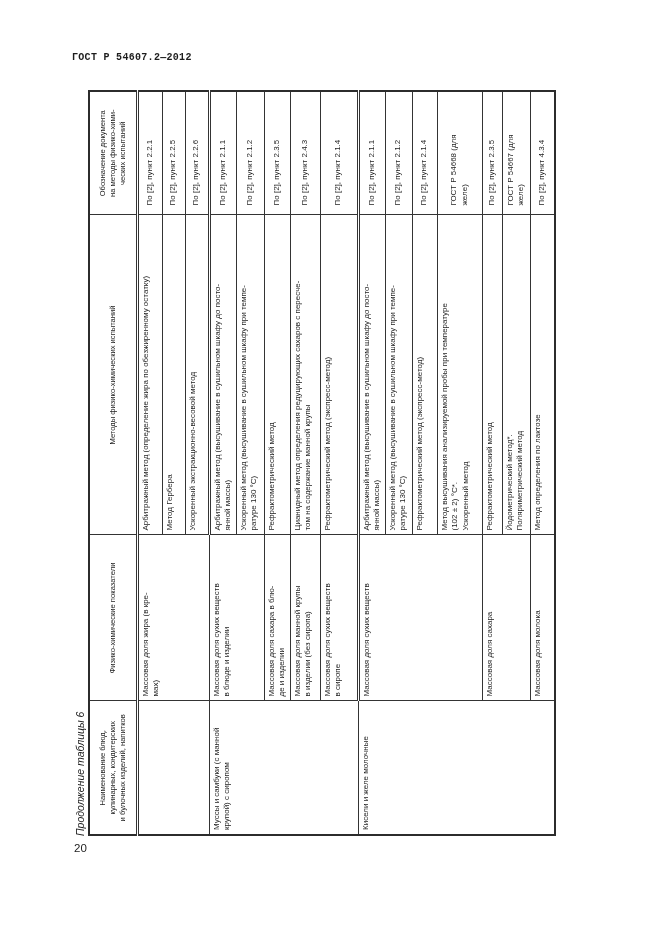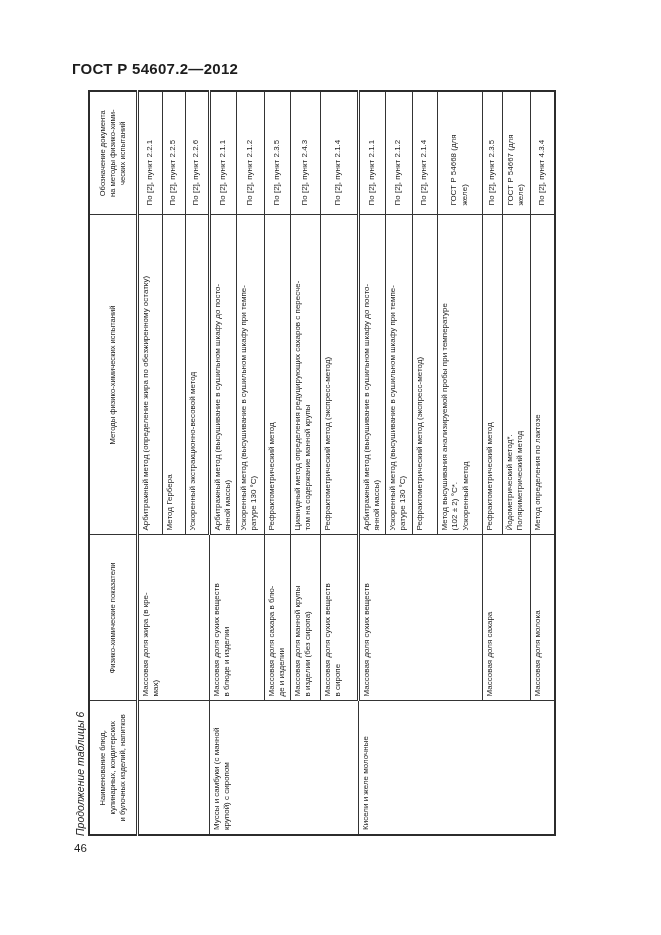--- a/index.html
+++ b/index.html
@@ -2,22 +2,22 @@
 <html><head>
 <meta charset="utf-8">
 <style>
   html, body { margin:0; padding:0; }
   body {
     width:661px; height:935px; position:relative; overflow:hidden;
     background:#ffffff; color:#1d1d1d;
     font-family:"Liberation Sans", sans-serif;
   }
   .gost-header {
-    position:absolute; left:72px; top:60px;
-    font-size:15px; font-weight:bold; letter-spacing:0.3px;
+    position:absolute; left:72px; top:52px;
+    font-size:10px; font-weight:bold; letter-spacing:0.3px;font-family:Liberation Mono, monospace;
   }
   .page-number {
     position:absolute; left:74px; top:842px; font-size:11.5px;
   }
   
   .rotated {
     position:absolute; left:74px; top:836px;
     width:744px; height:480px;
     transform:rotate(-90deg); transform-origin:0 0;
   }
@@ -161,13 +161,13 @@
       </tr>
       <tr style="height:25px">
         <td>Массовая доля молока</td>
         <td>Метод определения по лактозе</td>
         <td class="doc">По [2], пункт 4.3.4</td>
       </tr>
     </tbody>
   </table>
 </div>
 
-<div class="page-number">46</div>
+<div class="page-number">20</div>
 
 </body></html>

